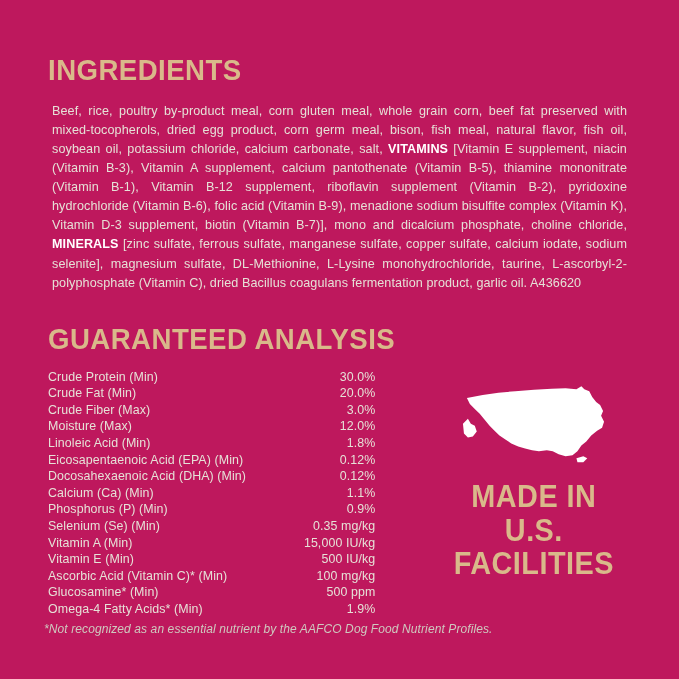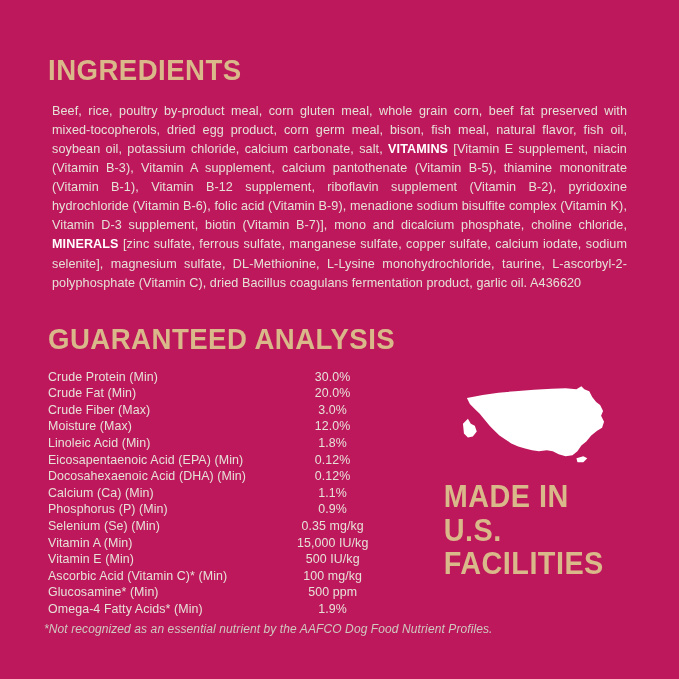--- a/index.html
+++ b/index.html
@@ -68,27 +68,27 @@
   }
   .ga-table td {
     padding: 1.3px 0;
     vertical-align: top;
     white-space: nowrap;
   }
   .ga-table td.name {
     text-align: left;
   }
   .ga-table td.value {
-    text-align: center;
+    text-align: right;
     padding-left: 10px;
   }
   .usa-block {
     margin-left: 46px;
     width: 210px;
-    text-align: left;
+    text-align: center;
     padding-top: 8px;
   }
   .usa-map {
     width: 148px;
     height: 92px;
     margin: 0 auto 12px auto;
     display: block;
   }
   .usa-line {
     font-family: "Liberation Sans", sans-serif;

